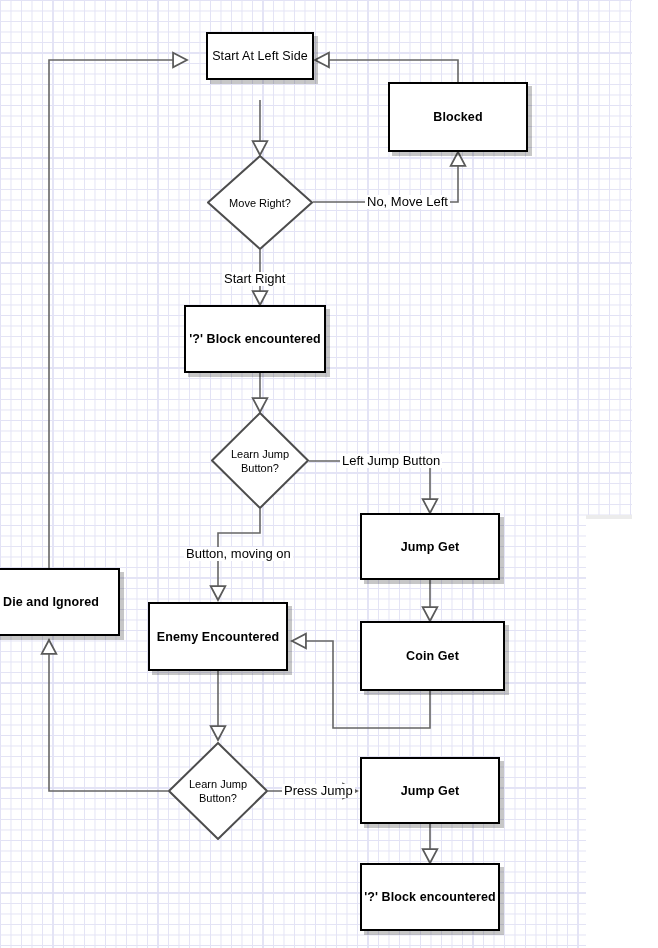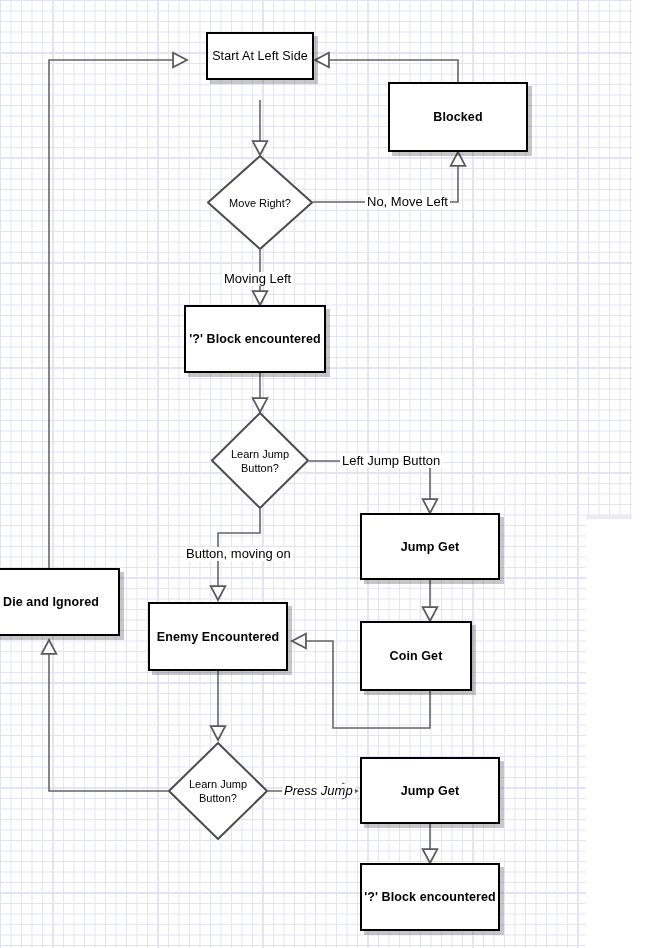--- a/index.html
+++ b/index.html
@@ -153,27 +153,27 @@
       <path d="M 168,791 L 49,791 L 49,640" marker-end="url(#ah-open)"></path>
 
       <path d="M 49,568 L 49,60 L 187,60" marker-end="url(#ah-open)"></path>
 
       <path d="M 430,824 L 430,863" marker-end="url(#ah-open)"></path>
     </g>
   </svg>
 
   <div class="edge-label" style="left:365px; top:195px;">No, Move Left</div>
 
-  <div class="edge-label" style="left:222px; top:272px;">Moving Left</div>
+  <div class="edge-label" style="left:222px; top:272px;">Start Right</div>
 
   <div class="edge-label" style="left:340px; top:454px;">Left Jump Button</div>
 
   <div class="edge-label" style="left:184px; top:547px;">Button, moving on</div>
 
-  <div class="edge-label" style="left:282px; top:784px;font-style:italic;">Press Jump</div>
+  <div class="edge-label" style="left:282px; top:784px;">Press Jump</div>
 
   <div class="node process" style="left:206px; top:32px; width:108px; height:48px;">
     <span style="font-weight:normal;">Start At Left Side</span>
   </div>
 
   <div class="node process" style="left:388px; top:82px; width:140px; height:70px;">
     <span>Blocked</span>
   </div>
 
   <div class="node decision" style="left:207px; top:155px; width:106px; height:95px;">
@@ -194,21 +194,21 @@
     <span class="decision-label">
       <span>Learn Jump</span><br>
       <span>Button?</span>
     </span>
   </div>
 
   <div class="node process" style="left:360px; top:513px; width:140px; height:67px;">
     <span>Jump Get</span>
   </div>
 
-  <div class="node process" style="left:360px; top:621px; width:112px; height:70px;">
+  <div class="node process" style="left:360px; top:621px; width:145px; height:70px;">
     <span>Coin Get</span>
   </div>
 
   <div class="node process" style="left:-18px; top:568px; width:138px; height:68px;">
     <span>Die and Ignored</span>
   </div>
 
   <div class="node process" style="left:148px; top:602px; width:140px; height:69px;text-align:center;">
     <span>Enemy Encountered</span>
   </div>

